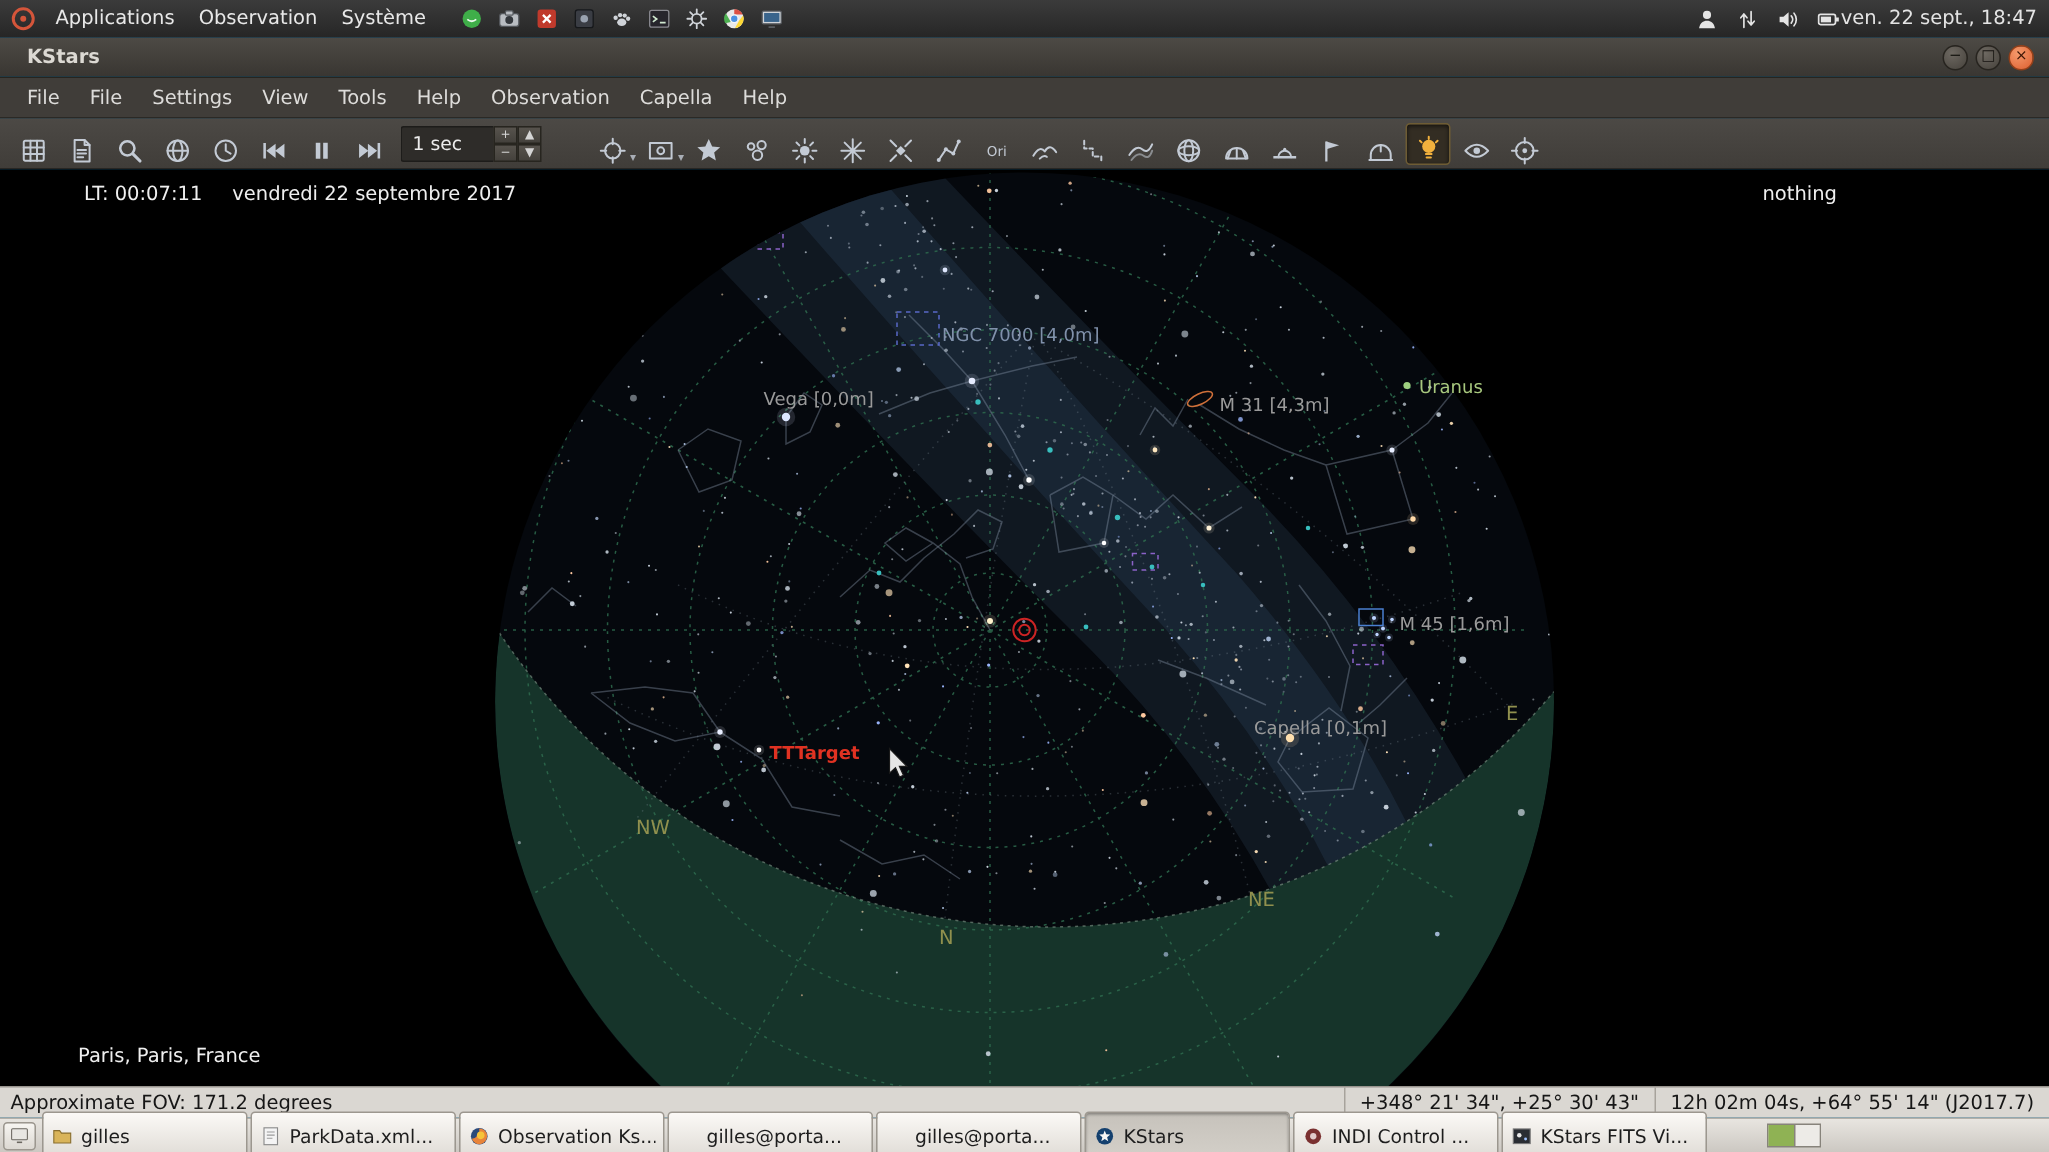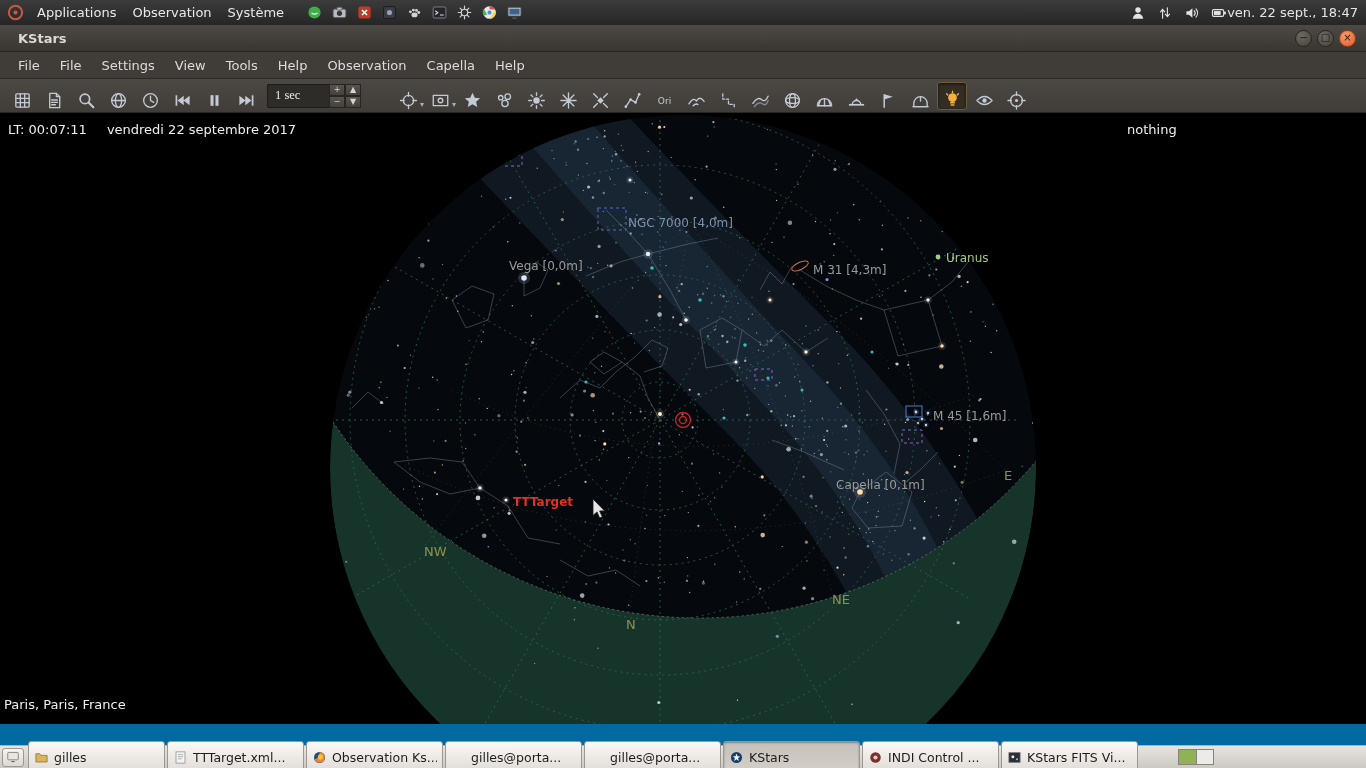--- a/index.html
+++ b/index.html
@@ -48,30 +48,30 @@
   .tb-group{display:flex;align-items:center;}
   .tb-btn{width:30px;height:28px;display:flex;align-items:flex-end;justify-content:center;
           border-radius:3px;color:#c3cad4;position:relative;margin:0 1px;}
   .tb-btn svg{width:19px;height:19px;display:block;}
   .tb-btn.active{background:#332d23;box-shadow:inset 0 1px 3px rgba(0,0,0,.65);
                  border:1px solid #6e5c34;color:#f2b13d;}
   .tb-btn .dd{position:absolute;right:-1px;bottom:1px;font-size:8px;color:#a8adb5;}
   .spinbox{display:flex;align-items:stretch;height:24px;margin:0 5px;}
   .spin-field{width:62px;background:#2e2c29;border:1px solid #1d1c1a;border-right:none;
               border-radius:2px 0 0 2px;color:#ececec;font-size:12.5px;display:flex;
-              align-items:center;padding:0 7px;font-family:Liberation Serif, serif;}
+              align-items:center;padding:0 7px;}
   .spin-col{display:flex;flex-direction:column;width:16px;}
   .spin-btn{flex:1;background:linear-gradient(#57534d,#44413c);border:1px solid #27251f;
             color:#d5d5d5;font-size:8px;display:flex;align-items:center;justify-content:center;}
   .tb-spacer{width:26px;}
 
   
   #skywrap{position:absolute;top:113px;left:0;right:0;height:611px;background:#000;}
   #skymap{display:block;width:1366px;height:611px;}
-  .ib{position:absolute;color:#efefef;font-size:13px;white-space:nowrap;}
+  .ib{position:absolute;color:#efefef;font-size:13px;white-space:nowrap;margin-left:48px;}
   .ib-time{left:8px;top:9px;display:flex;gap:20px;}
   .ib-focus{left:1127px;top:9px;}
   .ib-loc{left:4px;bottom:12px;}
 
   
   #statusbar{position:absolute;top:724px;left:0;right:0;height:21px;background:#dad7d2;
              border-top:1px solid #98948e;color:#161616;font-size:13px;
              display:flex;align-items:center;}
   .sb-fov{padding:0 7px;white-space:nowrap;}
   .sb-right{margin-left:auto;display:flex;height:100%;}
@@ -1136,20 +1136,27 @@
         <polygon points="593,499 593,515.5 597,511.9 599.7,518 602.3,516.8 599.6,510.9 604.6,510.9" fill="#e6e6e6" stroke="#1a1a1a" stroke-width="0.8"></polygon>
       </svg>
     <div class="ib ib-time">
       <span>LT: 00:07:11</span>
       <span>vendredi 22 septembre 2017</span>
     </div>
     <div class="ib ib-focus">nothing</div>
     <div class="ib ib-loc">Paris, Paris, France</div>
   </div>
 
+  <div id="statusbar">
+    <span class="sb-fov">Approximate FOV: 171.2 degrees</span>
+    <div class="sb-right">
+      <span class="sb-cell">+348° 21' 34", +25° 30' 43"</span>
+      <span class="sb-cell">12h 02m 04s, +64° 55' 14" (J2017.7)</span>
+    </div>
+  </div>
 
   <div id="taskbar">
     <div class="show-desktop">
         <svg viewBox="0 0 20 20" aria-hidden="true">
           <rect x="2.5" y="3.5" width="15" height="10.5" rx="1" fill="#e8e6e2" stroke="#6a665f"></rect>
           <path d="M7.5 16.5h5" stroke="#6a665f" stroke-width="1.5"></path>
         </svg>
       </div>
     <div id="task-buttons" style="display:flex;align-items:center;">
         <div class="task-btn">
@@ -1160,21 +1167,21 @@
           </span>
           <span class="task-label">gilles</span>
         </div>
         <div class="task-btn">
           <span class="task-ic">
             <svg viewBox="0 0 20 20" aria-hidden="true">
               <rect x="4" y="2.5" width="12" height="15" fill="#f4f4f4" stroke="#8a8a8a"></rect>
               <path d="M6.5 6.2h7M6.5 9h7M6.5 11.8h5" stroke="#9a9a9a" fill="none"></path>
             </svg>
           </span>
-          <span class="task-label">TTTarget.xml...</span>
+          <span class="task-label">ParkData.xml...</span>
         </div>
         <div class="task-btn">
           <span class="task-ic">
             <svg viewBox="0 0 20 20" aria-hidden="true">
               <circle cx="10" cy="10" r="7.4" fill="#2a4a7a"></circle>
               <path d="M10 3a7 7 0 1 1-6.6 9.3A7.8 7.8 0 0 0 10 3z" fill="#e8843a"></path>
               <circle cx="11.3" cy="9.2" r="3.4" fill="#f6c33a"></circle>
             </svg>
           </span>
           <span class="task-label">Observation Ks...</span>

